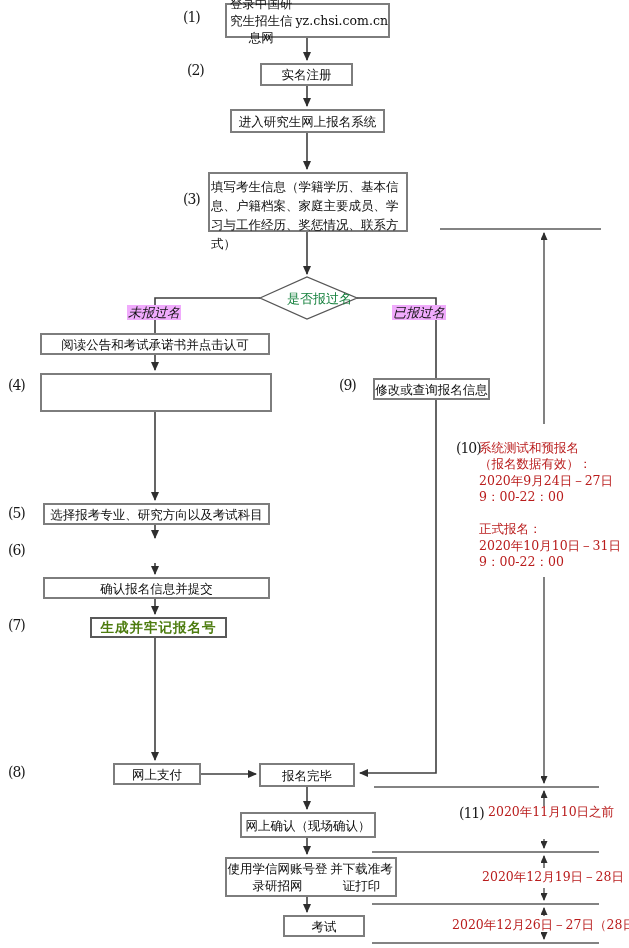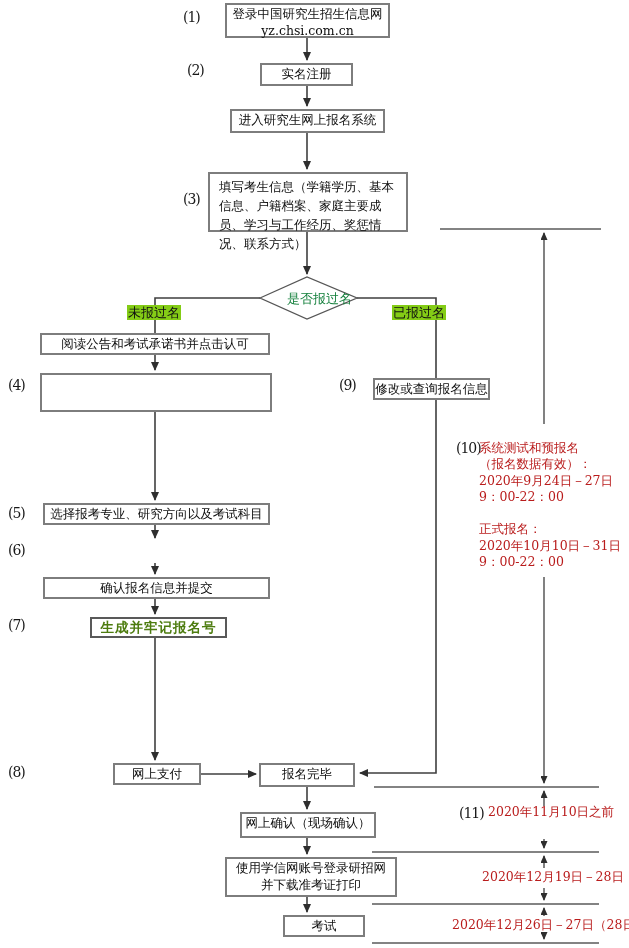--- a/index.html
+++ b/index.html
@@ -3,30 +3,30 @@
 <meta charset="utf-8">
 <style>
   html,body{margin:0;padding:0;background:#ffffff;}
   #stage{
     position:relative;width:629px;height:948px;background:#ffffff;overflow:hidden;
     font-family:"DejaVu Serif","Liberation Serif",serif;color:#111;
   }
   #wires{position:absolute;left:0;top:0;z-index:1;}
   .box{
     position:absolute;z-index:2;box-sizing:border-box;background:#fff;
-    border:2px solid #7d7d7d;display:flex;flex-direction:column;
-    align-items:center;justify-content:flex-start;text-align:center;
+    border:2px solid #7d7d7d;display:flex;flex-direction:row;
+    align-items:center;justify-content:center;text-align:center;
     font-size:12.5px;line-height:17px;color:#0d0d0d;
   }
   .box.red-box{border-color:#595959;}
   .box.red-box .red-text{color:#4d7c0f;font-weight:bold;font-size:13.5px;letter-spacing:1px;}
-  .box.left-align{align-items:flex-start;text-align:left;padding:3px 9px;line-height:19px;}
+  .box.left-align{align-items:flex-start;text-align:left;padding:3px 1px;line-height:19px;}
   .lbl{position:absolute;z-index:3;font-size:13px;line-height:15px;white-space:nowrap;}
   .stepnum{font-size:14px;letter-spacing:-1px;color:#171717;}
-  .onwire{background:#84cc16;padding:0 1px;}
+  .onwire{background:#f0abfc;padding:0 1px;font-style:italic;}
   .ann{font-size:12.5px;line-height:16px;color:#b91c1c;}
   .ann-lines div{height:16.3px;}
   .diamond-label{
     position:absolute;z-index:3;left:262px;top:290px;width:90px;text-align:right;
     font-size:13px;color:#15803d;white-space:nowrap;
   }
 </style>
 </head>
 <body>
 

